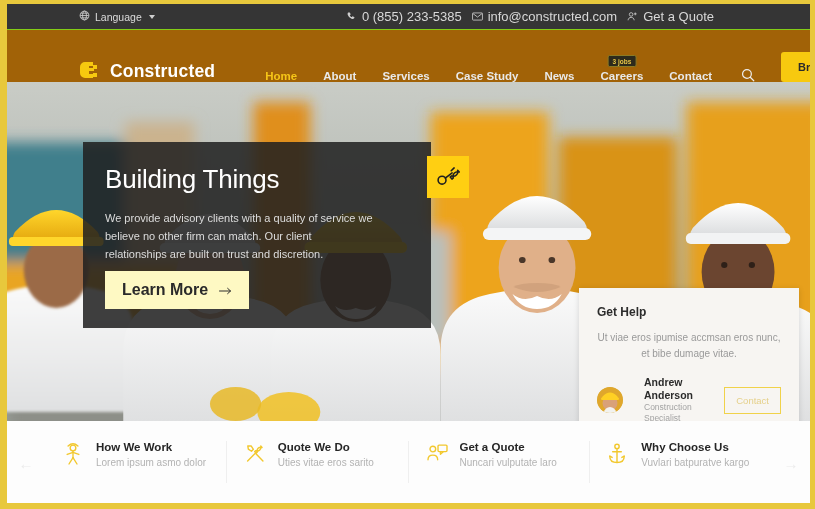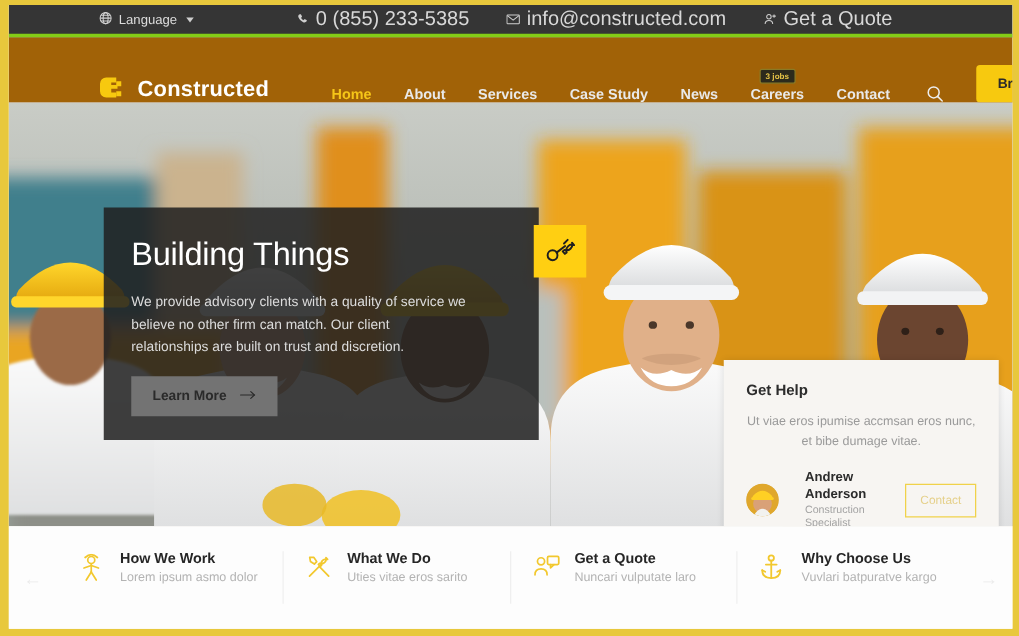--- a/index.html
+++ b/index.html
@@ -27,38 +27,38 @@
     overflow: hidden;
   }
 
   
   .topbar {
     height: 26px;
     background: #353535;
     display: flex;
     align-items: center;
     position: relative;
-    border-bottom: 3px solid #84cc16;
+    border-bottom: 1px solid #84cc16;
   }
   .topbar-left {
     display: flex;
     align-items: center;
     gap: 5px;
     margin-left: 72px;
     color: #dcdcdc;
     font-size: 10.5px;
   }
   .topbar-right {
     display: flex;
     align-items: center;
-    gap: 30px;
+    gap: 10px;
     margin-left: auto;
     margin-right: 96px;
     color: #d8d8d8;
-    font-size: 16px;
+    font-size: 13px;
   }
   .tb-item { display: flex; align-items: center; gap: 5px; white-space: nowrap; }
   .tb-item svg { display: block; }
   .caret {
     width: 0; height: 0;
     border-left: 3.2px solid transparent;
     border-right: 3.2px solid transparent;
     border-top: 4px solid #cfcfcf;
     margin-left: 2px;
   }
@@ -143,21 +143,21 @@
   }
   .hero-photo {
     position: absolute;
     inset: 0;
     width: 100%; height: 100%;
   }
 
   .hero-card {
     position: absolute;
     left: 76px;
-    top: 84px;
+    top: 60px;
     width: 348px;
     height: 186px;
     background: rgba(32,32,32,0.86);
     padding: 24px 28px 0 22px;
   }
   .hero-title {
     color: #ffffff;
     font-size: 26px;
     font-weight: normal;
     letter-spacing: -0.2px;
@@ -167,23 +167,23 @@
   .hero-desc {
     color: #dcdcdc;
     font-size: 11px;
     line-height: 1.65;
     width: 268px;
   }
   .learn-btn {
     position: absolute;
     left: 22px;
     bottom: 19px;
-    background: #737373;
+    background: #fef9c3;
     color: #2a2a2a;
-    font-size: 11px;
+    font-size: 16px;
     font-weight: bold;
     padding: 10px 17px;
     display: flex;
     align-items: center;
     gap: 11px;
     border: none;
     cursor: pointer;
     font-family: "Liberation Sans", sans-serif;
   }
   .hero-icon-badge {
@@ -548,21 +548,21 @@
       <div class="feat">
         <div class="feat-icon">
           <svg width="21" height="21" viewBox="0 0 24 24" fill="none" stroke="#f2c82e" stroke-width="1.6" stroke-linecap="round" stroke-linejoin="round">
             <path d="M3 20.5 L14.5 9"></path>
             <path d="M21 4.5a4.2 4.2 0 0 1-5.6 5.2 l-1.3 1.1 1.6 1.9 1.3-1.1a4.2 4.2 0 0 1 5.5-5.4z" transform="translate(-3,-1)"></path>
             <path d="M20.5 20.5 L12.5 12.2"></path>
             <path d="M3.2 3.4 L7 3.4 L9.6 7.2 L7.4 9.4 L3.8 7 z"></path>
           </svg>
         </div>
         <div>
-          <div class="feat-title">What We Do</div>
+          <div class="feat-title">Quote We Do</div>
           <div class="feat-sub">Uties vitae eros sarito</div>
         </div>
       </div>
 
       <div class="feat">
         <div class="feat-icon">
           <svg width="21" height="19" viewBox="0 0 24 22" fill="none" stroke="#f2c82e" stroke-width="1.6" stroke-linecap="round" stroke-linejoin="round">
             <circle cx="6.6" cy="7" r="3.3"></circle>
             <path d="M1 19.5 q0-5.4 5.6-5.4 q5.6 0 5.6 5.4"></path>
             <rect x="12.6" y="2.4" width="10.4" height="7.6" rx="1.2"></rect>

